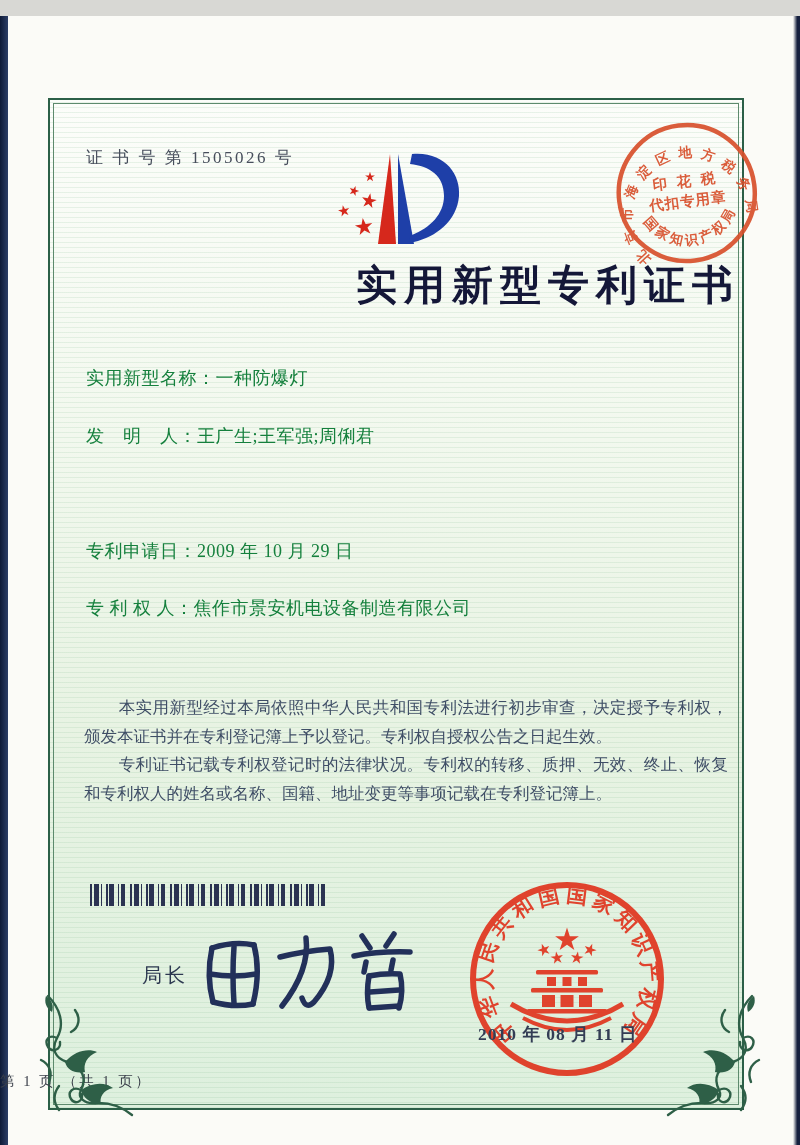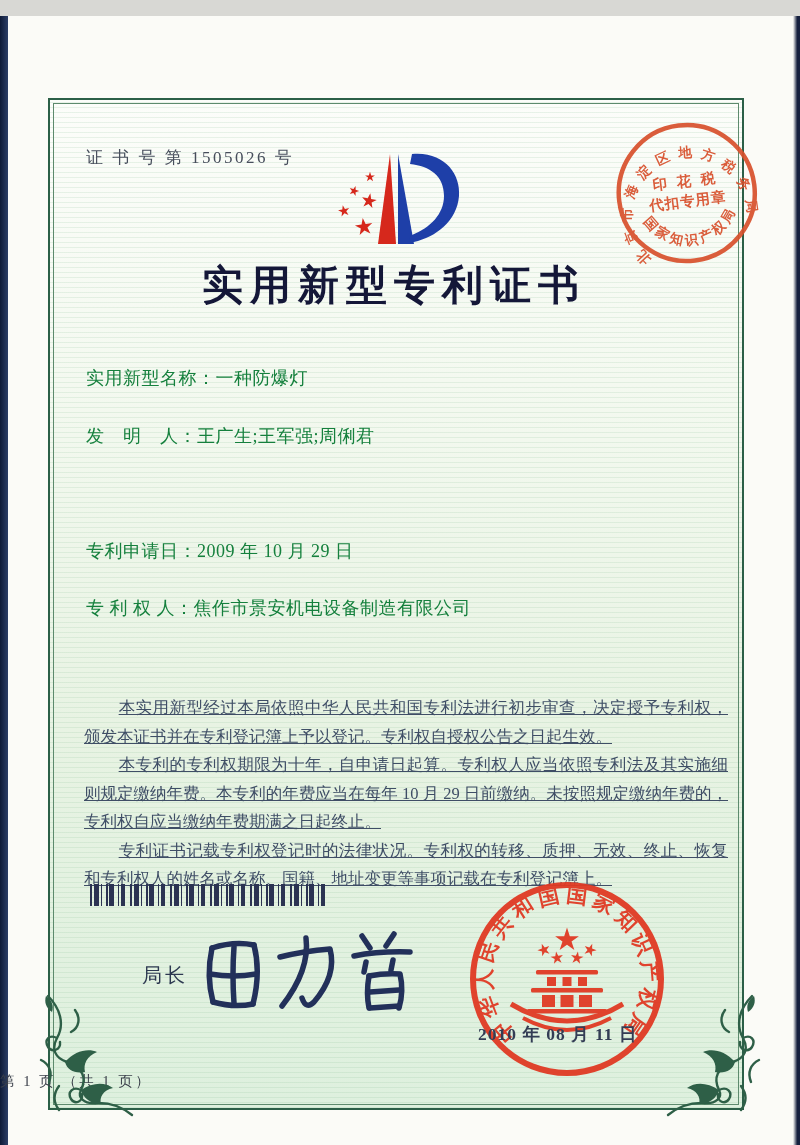--- a/index.html
+++ b/index.html
@@ -20,28 +20,28 @@
       repeating-linear-gradient(0deg, rgba(125,185,140,.16) 0 1px, rgba(255,255,255,0) 1px 5px),
       linear-gradient(180deg,#fcfdfa 0%,#f4f9f0 28%,#e8f3e3 62%,#def0de 100%);
   }
   .frame-inner{position:absolute;inset:3px;border:1px solid #5d8a6d;}
   .orn{width:114px;height:130px;z-index:4;}
   .orn-bl{left:34px;top:974px;}
   .orn-br{left:652px;top:974px;transform:scaleX(-1);}
   
   .cert-no{left:86px;top:130px;font-size:17px;letter-spacing:2.5px;color:#474e5c;z-index:3;}
   .logo{left:332px;top:128px;width:150px;height:110px;z-index:3;}
-  .title{left:48px;top:242px;width:692px;text-align:center;font-size:41px;font-weight:bold;
+  .title{left:48px;top:242px;width:692px;text-align:right;font-size:41px;font-weight:bold;
          letter-spacing:7px;color:#141738;z-index:3;}
   .tax-stamp{left:602px;top:94px;width:170px;height:170px;transform:rotate(-7deg);z-index:5;opacity:.92;}
   .field{left:86px;width:630px;font-size:18px;color:#15803d;letter-spacing:.5px;white-space:nowrap;z-index:3;}
   .f0{top:350px;} .f1{top:408px;} .f2{top:465px;} .f3{top:523px;} .f4{top:580px;} .f5{top:638px;}
   .paras{left:84px;top:678px;width:644px;font-size:16.5px;line-height:28.5px;
          text-align:justify;color:#3f4e66;z-index:3;}
-  .paras p{margin:0;text-indent:2.1em;text-decoration:underline;}
+  .paras p{margin:0;text-indent:2.1em;}
   .barcode{left:90px;top:868px;width:238px;height:22px;z-index:3;
     background:repeating-linear-gradient(90deg,
       #2b3352 0 2px, transparent 2px 4px,
       #2b3352 4px 9px, transparent 9px 11px,
       #2b3352 11px 12px, transparent 12px 16px,
       #2b3352 16px 18px, transparent 18px 19px,
       #2b3352 19px 24px, transparent 24px 28px,
       #2b3352 28px 29px, transparent 29px 31px,
       #2b3352 31px 35px, transparent 35px 40px);}
   .sig-title{left:142px;top:946px;font-size:20px;letter-spacing:3px;color:#2c3850;z-index:3;}
@@ -140,21 +140,20 @@
     </text>
   </svg>
 
   <div class="abs field f0"><span>实用新型名称：</span><span>一种防爆灯</span></div>
   <div class="abs field f1"><span>发　明　人：</span><span>王广生;王军强;周俐君</span></div>
   <div class="abs field f3"><span>专利申请日：</span><span>2009 年 10 月 29 日</span></div>
   <div class="abs field f4"><span>专 利 权 人：</span><span>焦作市景安机电设备制造有限公司</span></div>
 
   <div class="abs paras">
     <p>本实用新型经过本局依照中华人民共和国专利法进行初步审查，决定授予专利权，颁发本证书并在专利登记簿上予以登记。专利权自授权公告之日起生效。</p>
-    <p>本专利的专利权期限为十年，自申请日起算。专利权人应当依照专利法及其实施细则规定缴纳年费。本专利的年费应当在每年 10 月 29 日前缴纳。未按照规定缴纳年费的，专利权自应当缴纳年费期满之日起终止。</p>
     <p>专利证书记载专利权登记时的法律状况。专利权的转移、质押、无效、终止、恢复和专利权人的姓名或名称、国籍、地址变更等事项记载在专利登记簿上。</p>
   </div>
 
   <div class="abs barcode"></div>
 
   <div class="abs sig-title">局长</div>
   <svg class="abs sig" viewBox="0 0 232 96" aria-label="田力普">
     <g stroke="#22305a" stroke-width="5.5" fill="none" stroke-linecap="round" stroke-linejoin="round">
       <path d="M16 24 Q 10 52 17 78"></path>
       <path d="M16 24 Q 38 17 58 21"></path>

